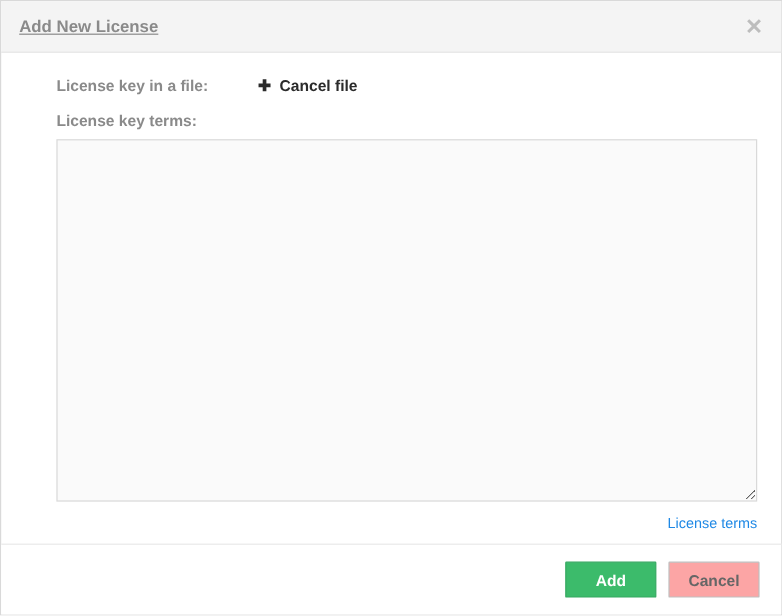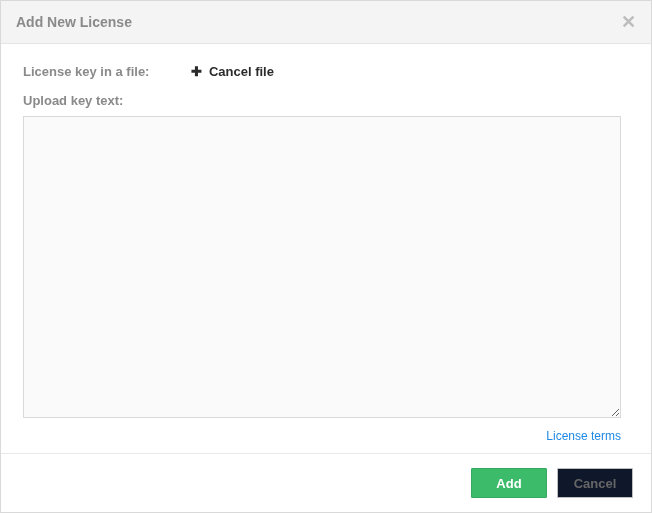--- a/index.html
+++ b/index.html
@@ -26,33 +26,35 @@
       border-bottom: 1px solid #e5e5e5;
       padding: 12px 15px;
       display: flex;
       justify-content: space-between;
       align-items: center;
     }
     .dialog-title {
       font-weight: 600;
       font-size: 14px;
       color: #8a8a8a;
+      text-decoration: underline;
     }
     .close-icon {
       color: #bdbdbd;
       font-size: 18px;
       font-weight: bold;
       cursor: pointer;
       line-height: 1;
     }
     .dialog-body {
       flex: 1;
-      padding: 20px 30px 10px 22px;
+      padding: 20px 20px 10px 22px;
       display: flex;
       flex-direction: column;
+      margin-left: 24px;
     }
     .row-file {
       display: flex;
       align-items: center;
       margin-bottom: 14px;
     }
     .label-file {
       font-weight: 600;
       color: #8a8a8a;
       width: 168px;
@@ -120,21 +122,21 @@
       background: #3cb371;
       background: #3bb273;
       color: #fff;
       border-color: #34a066;
     }
     .btn-primary {
       background: #3cbb6b;
       border-color: #35a861;
     }
     .btn-secondary {
-      background: #0f172a;
+      background: #fca5a5;
       color: #666;
       border: 1px solid #bfbfbf;
     }
   </style>
 </head>
 <body>
 
 <div class="dialog">
   <div class="dialog-header">
     <span class="dialog-title">Add New License</span>
@@ -143,21 +145,21 @@
 
   <div class="dialog-body">
     <div class="row-file">
       <span class="label-file">License key in a file:</span>
       <span class="upload-btn">
         <span class="plus-icon">✚</span>
         <span>Cancel file</span>
       </span>
     </div>
 
-    <div class="label-text">Upload key text:</div>
+    <div class="label-text">License key terms:</div>
     <textarea class="license-textarea" value="" style=""></textarea>
 
     <div class="terms-row">
       <a class="terms-link">License terms</a>
     </div>
   </div>
 
   <div class="dialog-footer">
     <button class="btn btn-primary">Add</button>
     <button class="btn btn-secondary">Cancel</button>

